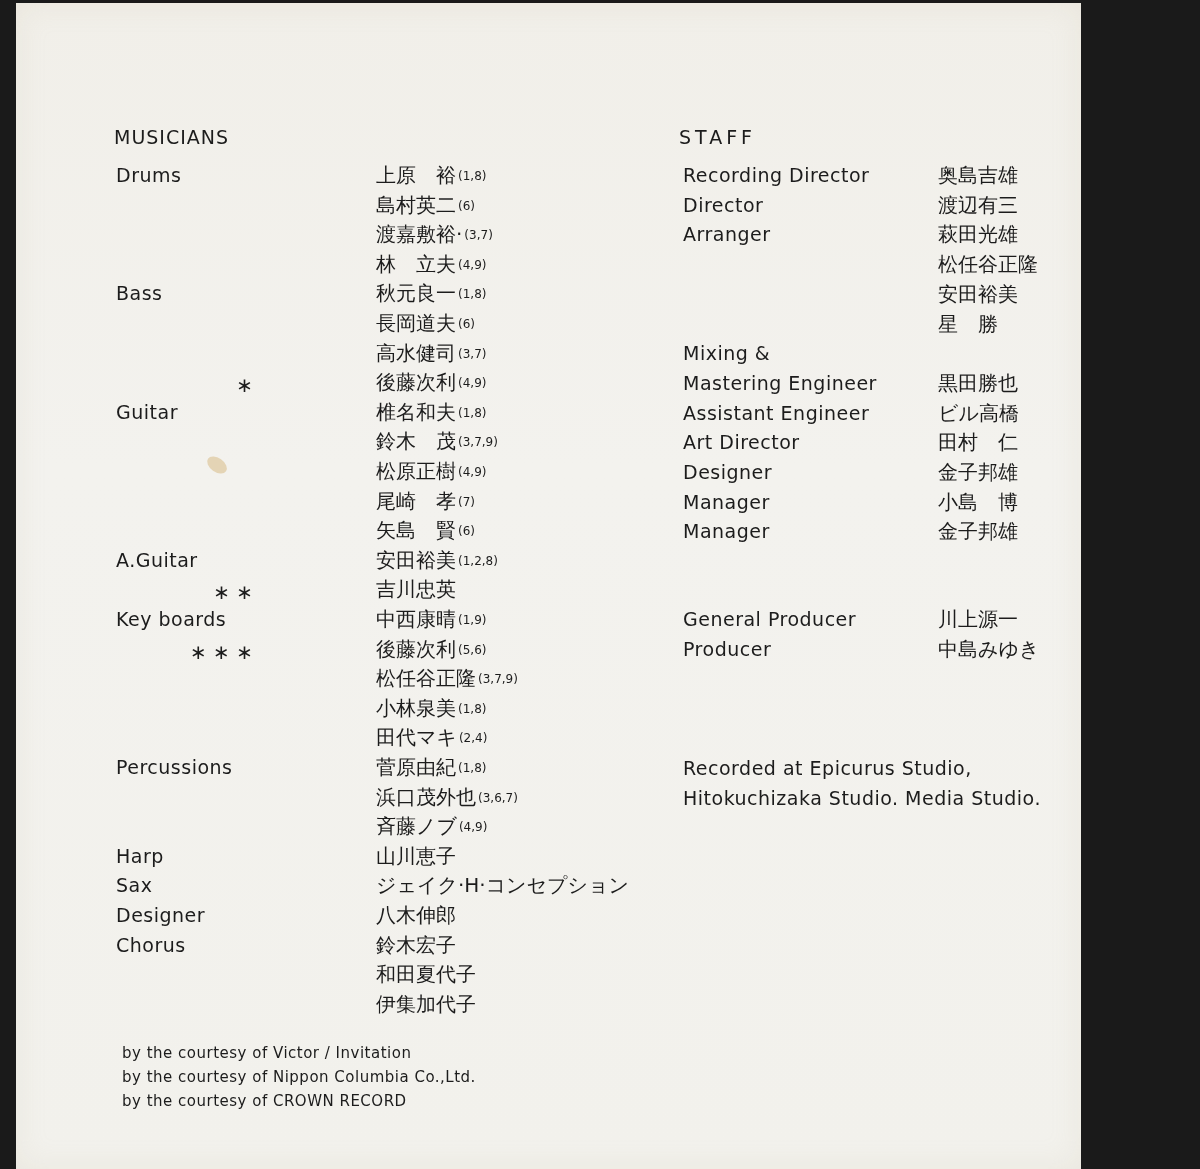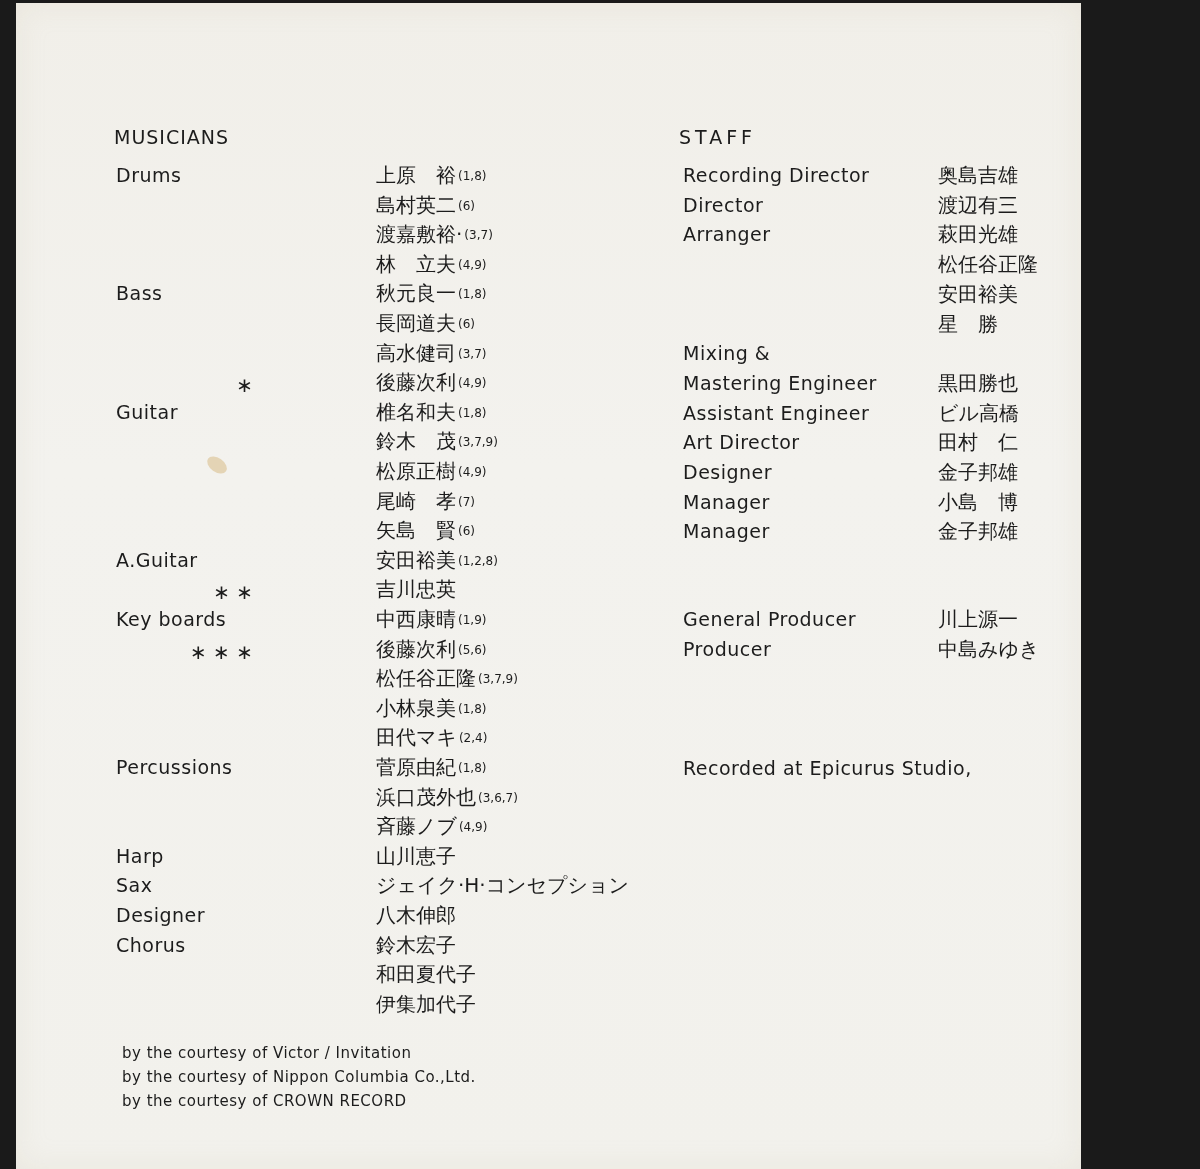--- a/index.html
+++ b/index.html
@@ -165,13 +165,14 @@
 
   <div id="producers">
       <div class="txt" style="left: 667px; top: 607px;">General Producer</div>
       <div class="txt jp" style="left: 922px; top: 606px;">川上源一</div>
       <div class="txt" style="left: 667px; top: 637px;">Producer</div>
       <div class="txt jp" style="left: 922px; top: 636px;">中島みゆき</div>
     </div>
 
 
   <div class="txt" style="left:667px;top:756px;">Recorded at Epicurus Studio,</div>
+  <div class="txt" style="left:667px;top:786px;">Hitokuchizaka Studio. Media Studio.</div>
 </div>
 
 </body></html>

